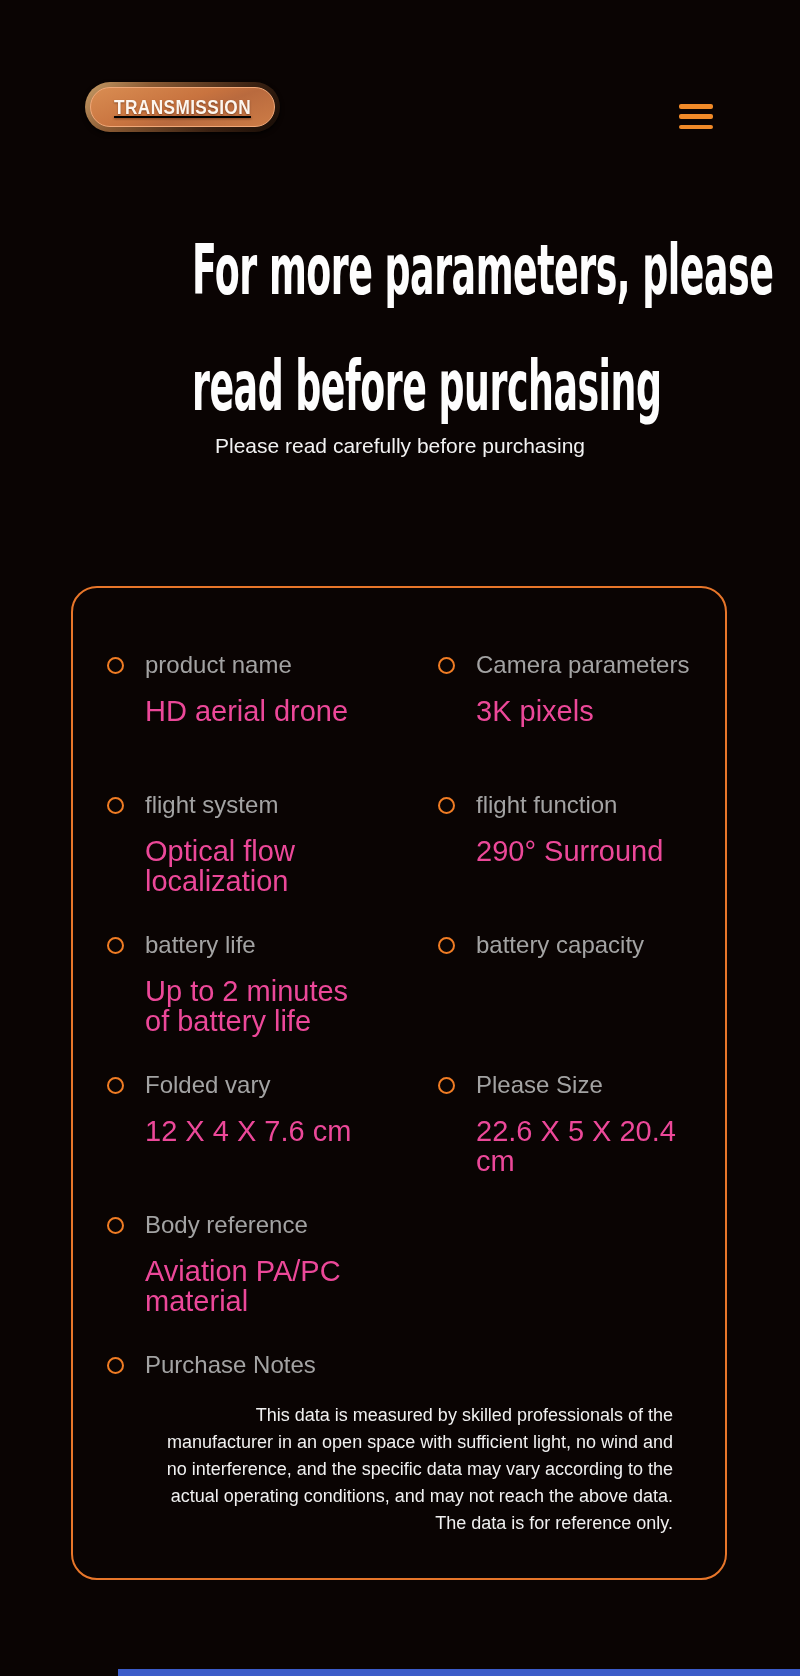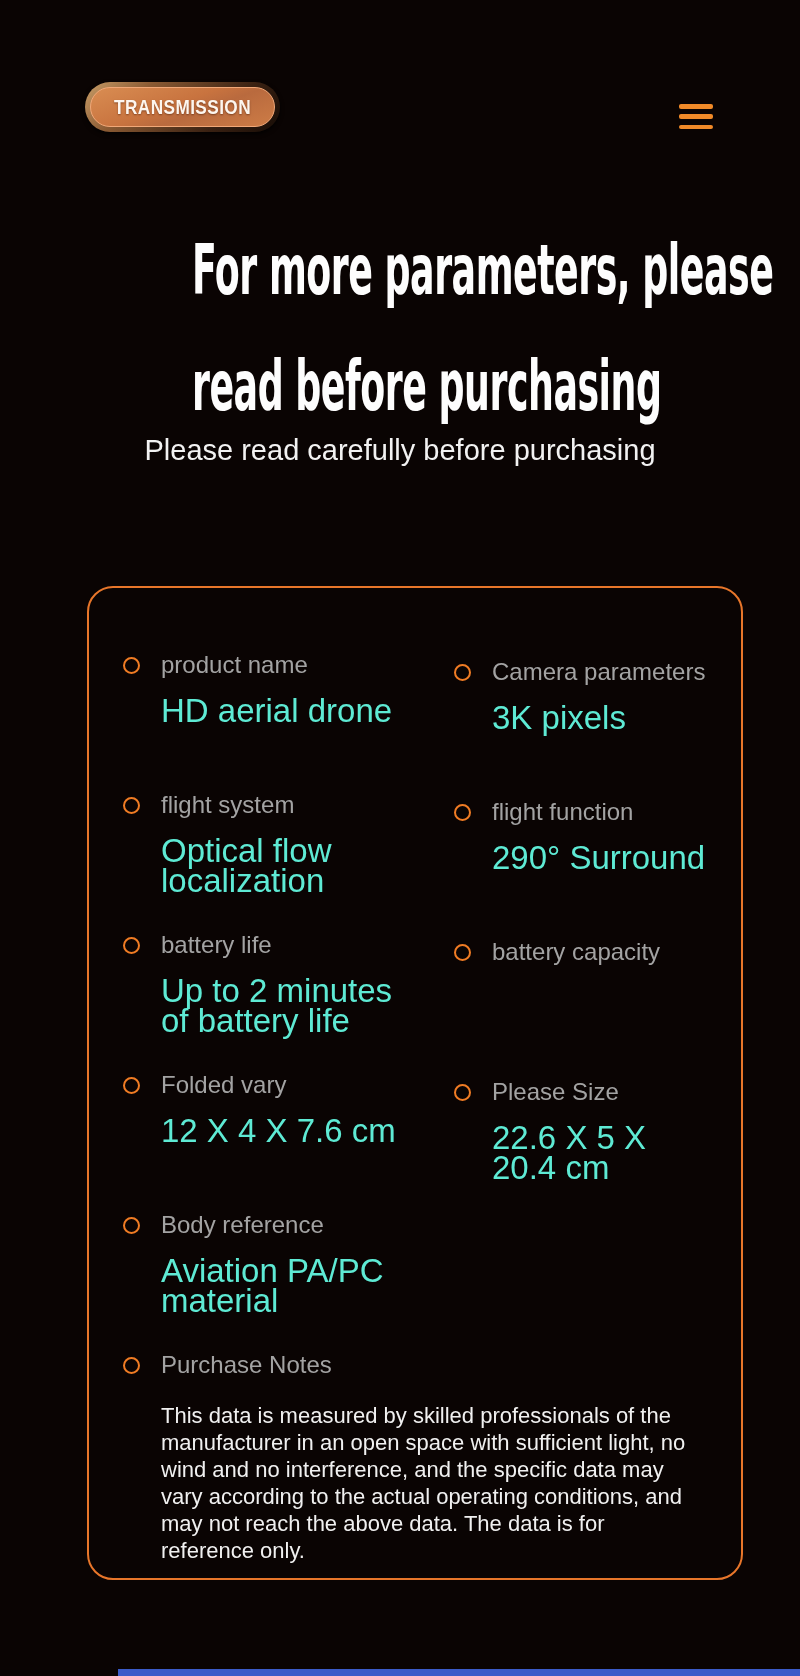--- a/index.html
+++ b/index.html
@@ -20,21 +20,21 @@
     border-radius:25px;
     background:linear-gradient(135deg,#c99e68 0%,#8a5a33 28%,#3a2112 70%,#160c06 100%);
     box-shadow:0 2px 4px rgba(0,0,0,.8);
     padding:5px;
   }
   .badge-inner {
     width:100%; height:100%;
     border-radius:20px;
     border:1px solid #f2a878;
     background:linear-gradient(160deg,#d98d52 0%,#c8733f 45%,#b96a3e 60%,#cd7c46 100%);
-    display:flex; align-items:center; justify-content:center;
+    display:flex; align-items:center; justify-content:center;text-decoration:underline;
   }
   .badge-label {
     color:#fdf6ef;
     font-weight:bold; font-size:21px;
     letter-spacing:.5px;
     transform:scaleX(.82);
     text-shadow:0 1px 2px rgba(60,20,0,.5);
     white-space:nowrap;
   }
   .menu-btn {
@@ -57,54 +57,55 @@
     letter-spacing:-1px;
     color:#fdfdfd;
     transform:scaleX(.52);
     transform-origin:center top;
     white-space:nowrap;
   }
   .subtitle {
     position:absolute; top:434px; left:0;
     width:100%;
     text-align:center;
-    font-size:29px; color:#f2f2f2;
+    font-size:21px; color:#f2f2f2;
   }
 
   
   .panel {
-    position:absolute; left:87px; top:586px;
+    position:absolute; left:71px; top:586px;
     width:656px; height:994px;
     border:2px solid #e8762a;
     border-radius:26px;
     padding:62px 30px 0 34px;
   }
   .spec-row { display:flex; height:140px; }
   .cell { }
   .cell-left { width:331px; flex:none; }
-  .cell-right { flex:1;margin-top:7px; }
+  .cell-right { flex:1; }
   .label-line { display:flex; align-items:center; height:30px; }
   .bullet {
     width:17px; height:17px; flex:none;
     border:2.5px solid #f07c24;
     border-radius:50%;
     margin-right:21px;
   }
   .spec-label { font-size:24px; color:#a3a3a3; white-space:nowrap; }
   .spec-value {
     margin:16px 0 0 38px;
-    font-size:33px; line-height:30px; color:#5eead4;
+    font-size:29px; line-height:30px; color:#ec4899;
   }
   .cell-left .spec-value { max-width:235px; }
   .notes-row { display:block; }
   .notes-text {
     margin:22px 0 12px 38px;
     width:528px;
-    font-size:22px; line-height:27px;
+    font-size:18px; line-height:27px;
     color:#f0f0f0;
+    text-align:right;
   }
 
   
   .bottom-strip {
     position:absolute; bottom:0; left:118px; right:0;
     height:7px;
     background:#3b5bc9;
   }
 </style>
 </head>

